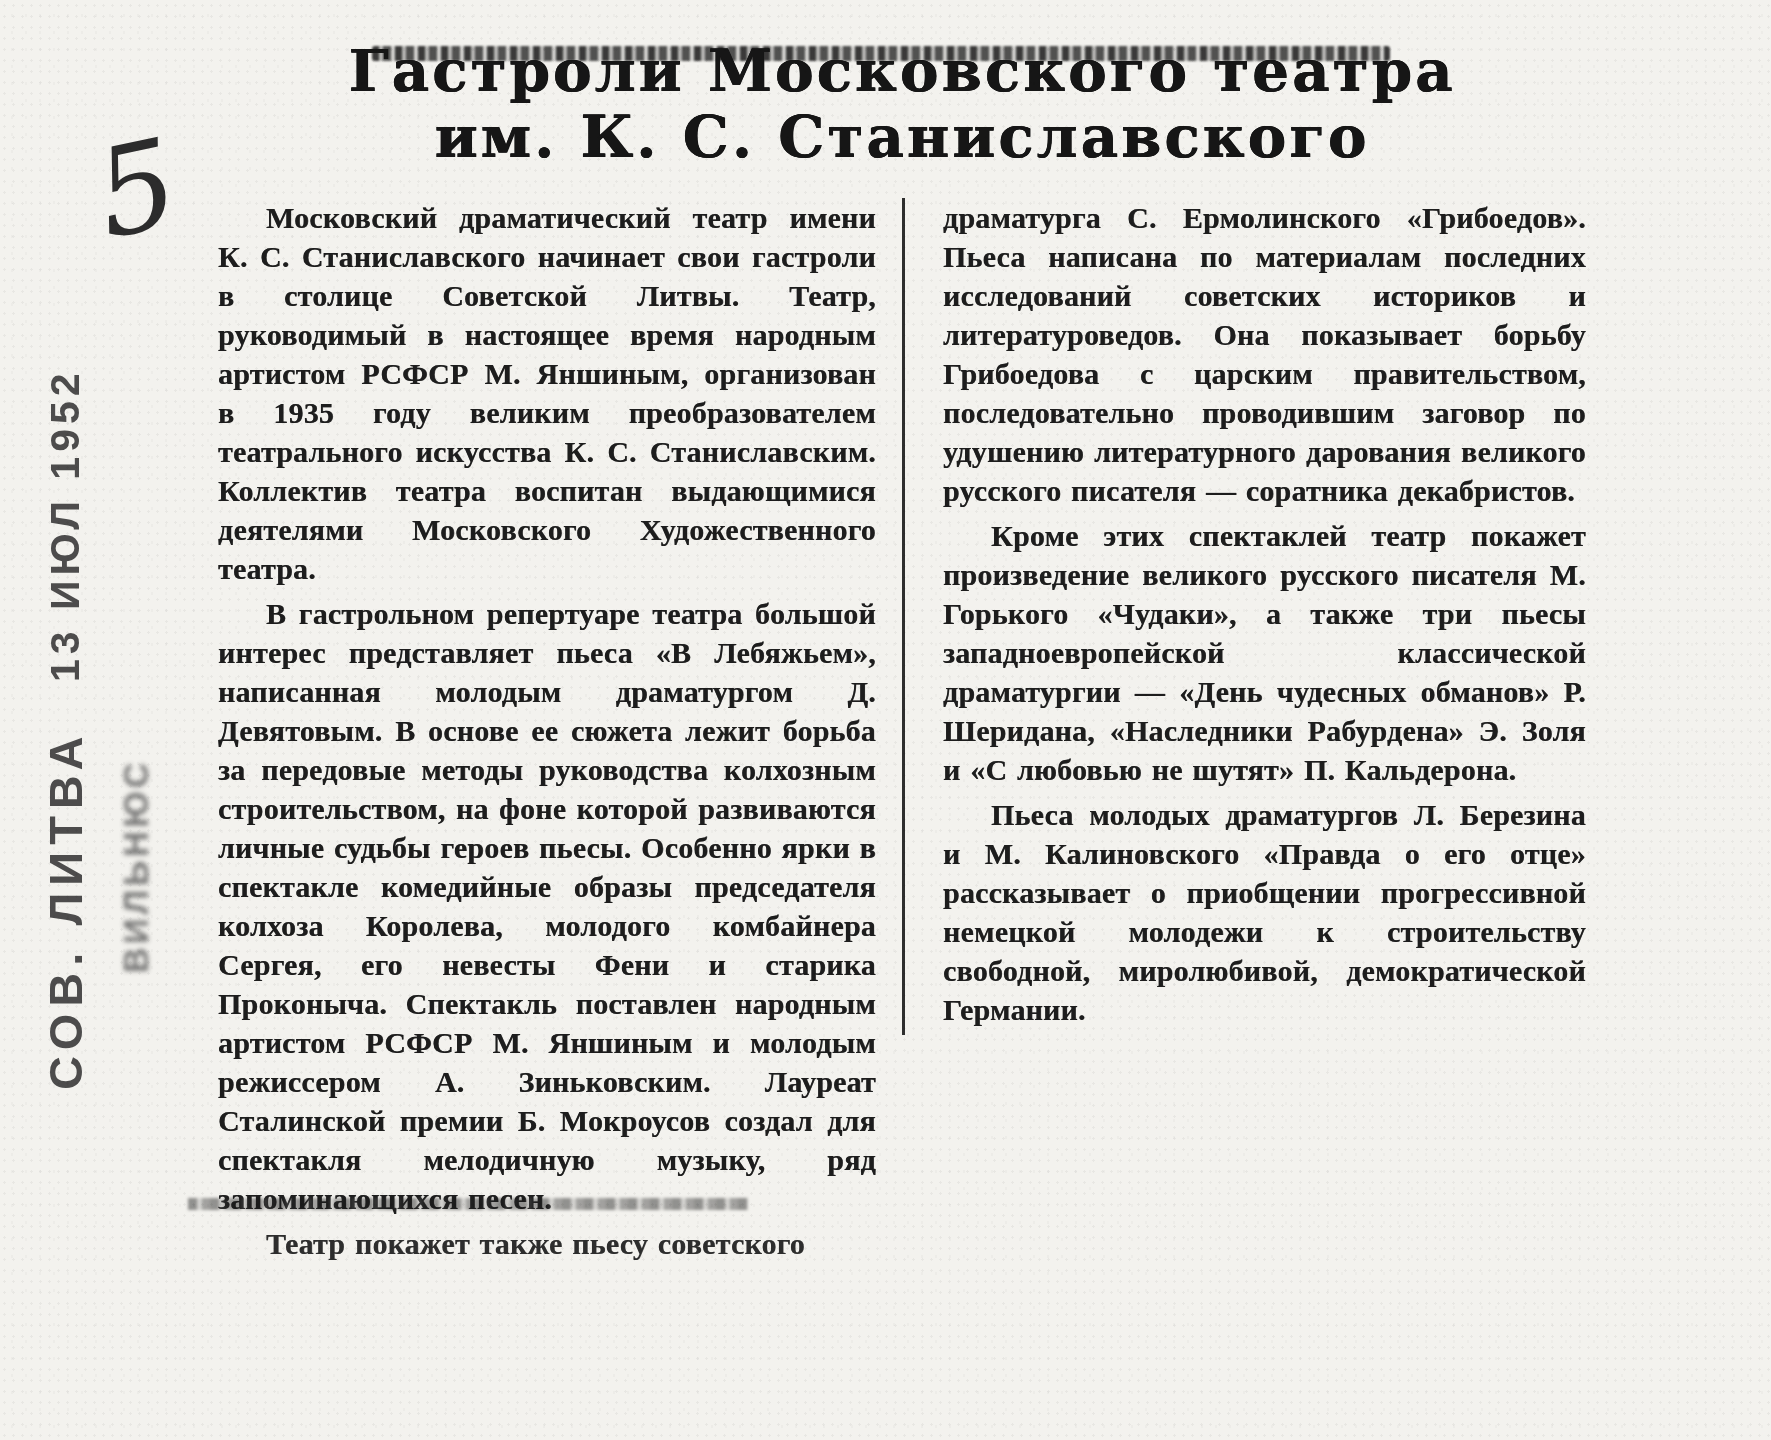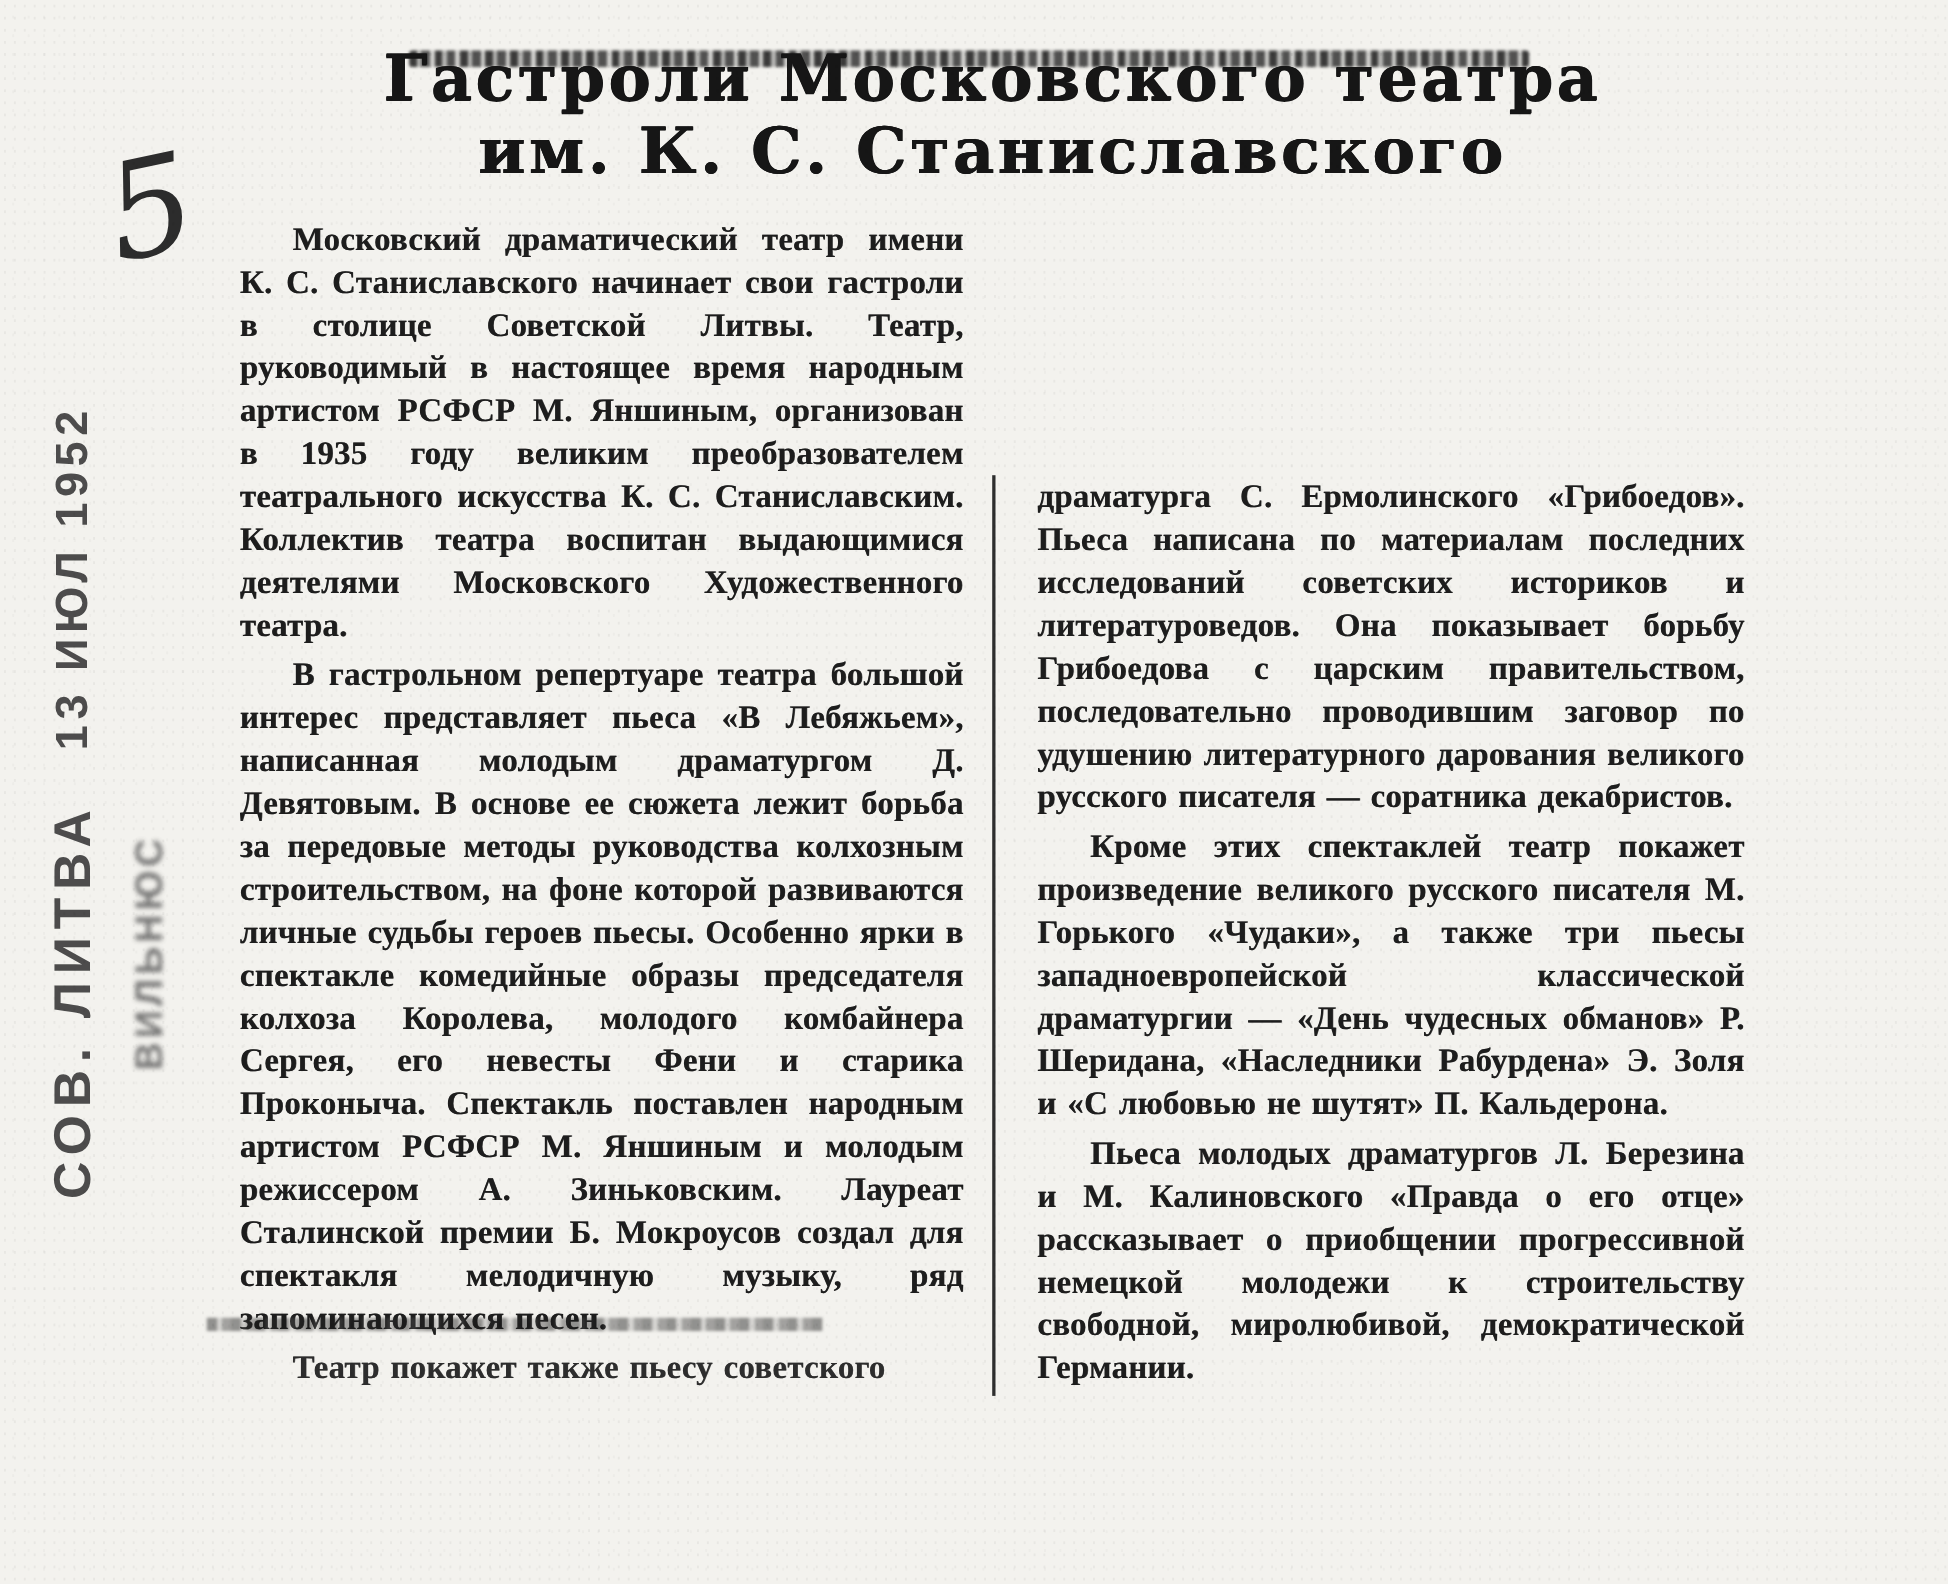--- a/index.html
+++ b/index.html
@@ -72,21 +72,21 @@
     font-size: 58px;
     line-height: 1.14;
     letter-spacing: 3px;
     color: #161616;
     text-shadow: 0.6px 0 0 #161616, 0 0.4px 0 #161616;
   }
   h1.headline span { display: block; }
 
   .cols {
     display: flex;
-    align-items: flex-end;
+    align-items: flex-start;
   }
   .col {
     width: 50%;
     box-sizing: border-box;
     text-align: justify;
   }
   .col-left  { padding-right: 26px; }
   .col-right { padding-left: 38px; border-left: 3px solid #2e2e2e; }
 
   .col p {

